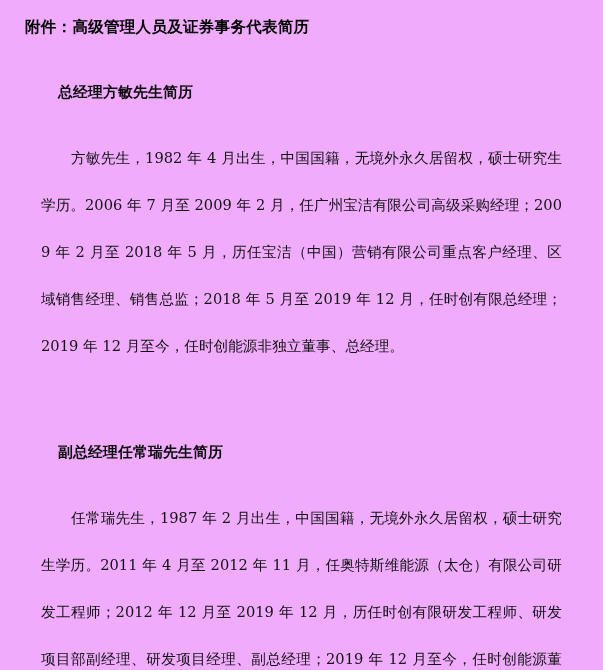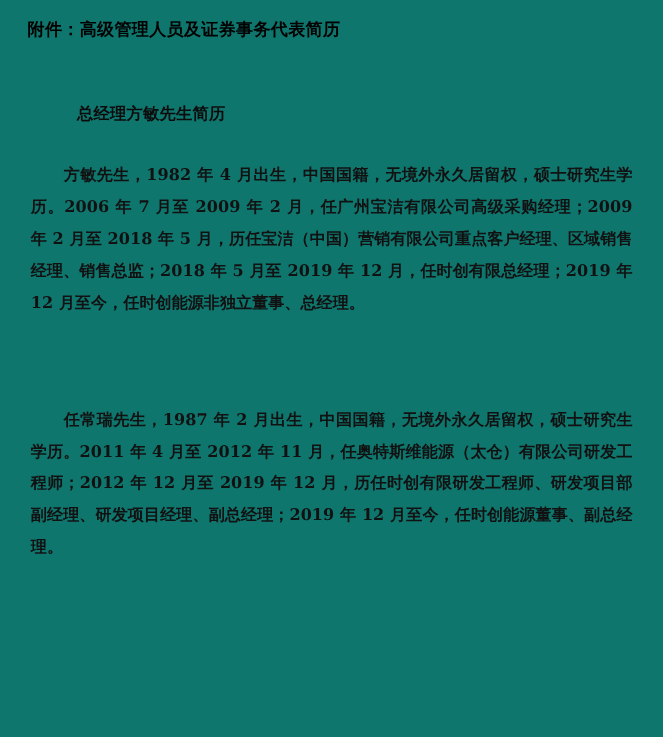--- a/index.html
+++ b/index.html
@@ -12,21 +12,21 @@
     height: 670px;
     background: #ffffff;
     font-family: "DejaVu Serif", "Liberation Serif", serif;
     color: #000000;
     overflow: hidden;
   }
   .page {
     position: relative;
     width: 603px;
     height: 670px;
-    background: #0f766e;
+    background: #f0abfc;
     box-sizing: border-box;
     padding: 0;
   }
   .content {
     position: absolute;
     left: 25px;
     top: 0;
     width: 553px;
   }
   .doc-title {
@@ -39,38 +39,37 @@
     color: #000000;
     white-space: nowrap;
   }
   .section {
     margin: 0;
   }
   .section-heading {
     font-size: 14.8px;
     font-weight: bold;
     line-height: 22px;
-    margin: 12px;
+    margin: 0;
     padding-left: 33px;
     letter-spacing: 0.2px;
     color: #0c0c0c;
     white-space: nowrap;
   }
   .bio-paragraph {
     font-size: 14.6px;
-    line-height: 29px;
-    margin: 3px;
+    line-height: 47px;
+    margin: 16px;
     text-align: justify;
     text-align-last: left;
     text-justify: inter-ideograph;
     text-indent: 30px;
     color: #111111;
     letter-spacing: 0.05px;
     word-break: break-all;
-    font-weight: bold;
   }
   .gap-title-to-first-heading { height: 39px; }
   .gap-heading-to-body { height: 15px; }
   .gap-body-to-heading { height: 21px; }
   .gap-body-to-heading-2 { height: 20px; }
 </style>
 </head>
 <body>
 
 <div class="page">
@@ -88,18 +87,19 @@
 
     <div class="gap-body-to-heading"></div>
 
     <div class="section">
       <div class="gap-heading-to-body"></div>
     </div>
 
     <div class="gap-body-to-heading-2"></div>
 
     <div class="section">
+      <h2 class="section-heading">副总经理任常瑞先生简历</h2>
       <div class="gap-heading-to-body"></div>
       <p class="bio-paragraph">任常瑞先生，1987 年 2 月出生，中国国籍，无境外永久居留权，硕士研究生学历。2011 年 4 月至 2012 年 11 月，任奥特斯维能源（太仓）有限公司研发工程师；2012 年 12 月至 2019 年 12 月，历任时创有限研发工程师、研发项目部副经理、研发项目经理、副总经理；2019 年 12 月至今，任时创能源董事、副总经理。</p>
     </div>
 
   </div>
 </div>
 
 </body></html>

